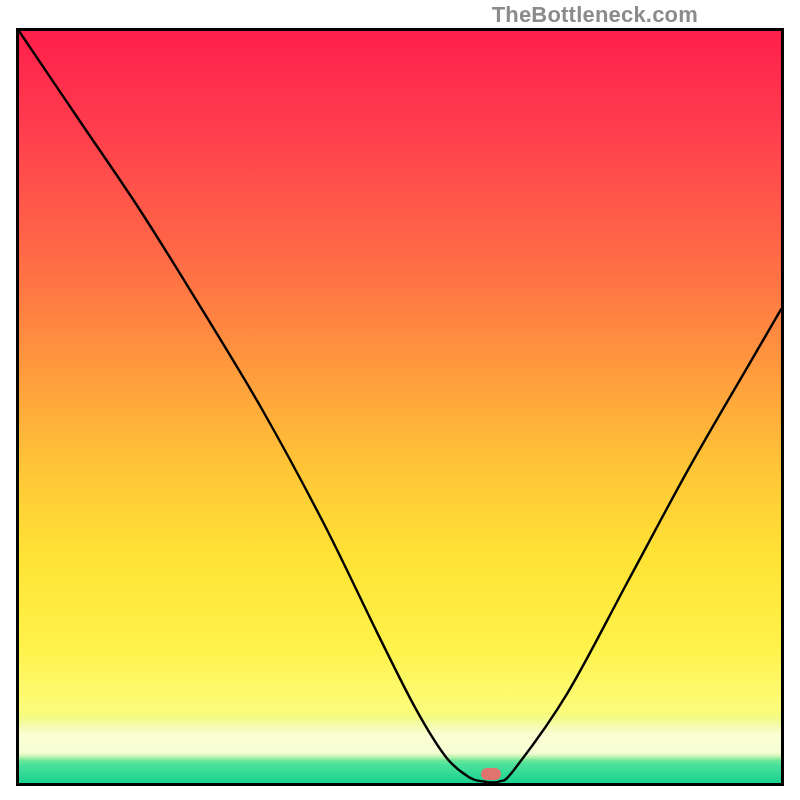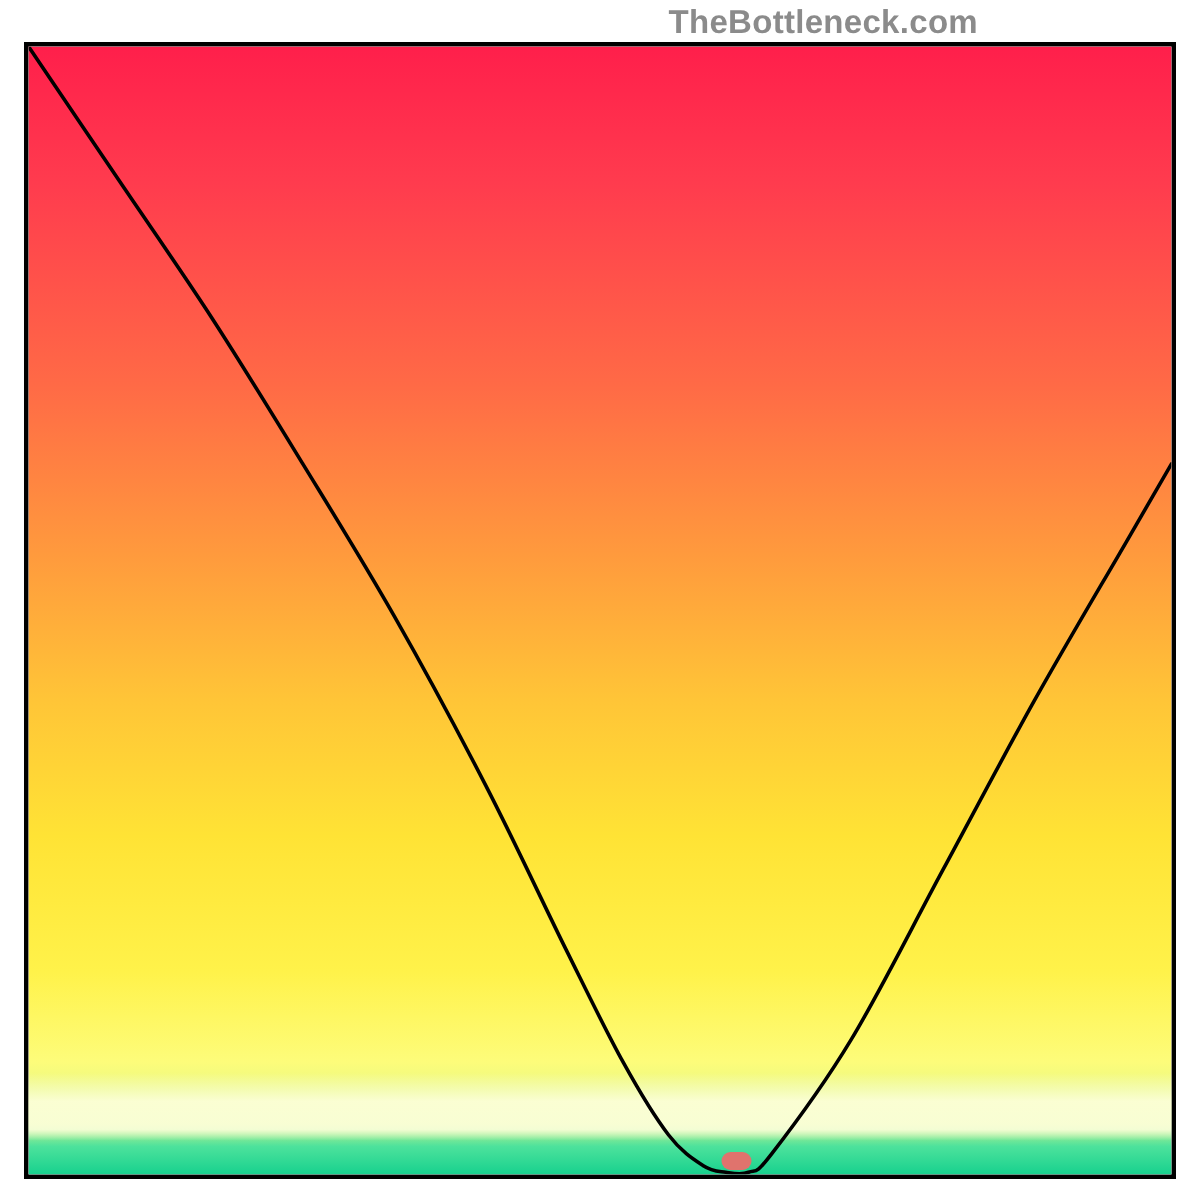--- a/index.html
+++ b/index.html
@@ -7,20 +7,21 @@
     padding: 0;
     width: 800px;
     height: 800px;
     overflow: hidden;
     background: #fff;
   }
   .container {
     position: relative;
     width: 660px;
     height: 800px;
+    padding-left: 46px;
   }
   .watermark {
     position: absolute;
     top: 2px;
     right: 8px;
     font-family: Arial, Helvetica, sans-serif;
     font-size: 22px;
     font-weight: 600;
     color: #8b8b8b;
     letter-spacing: 0.2px;

